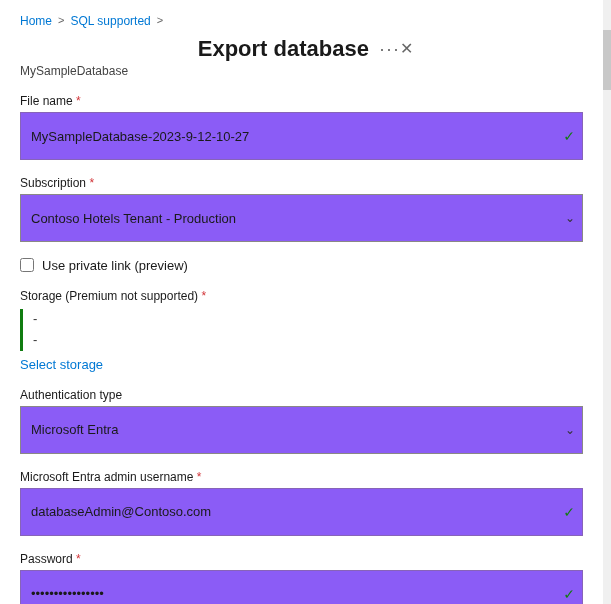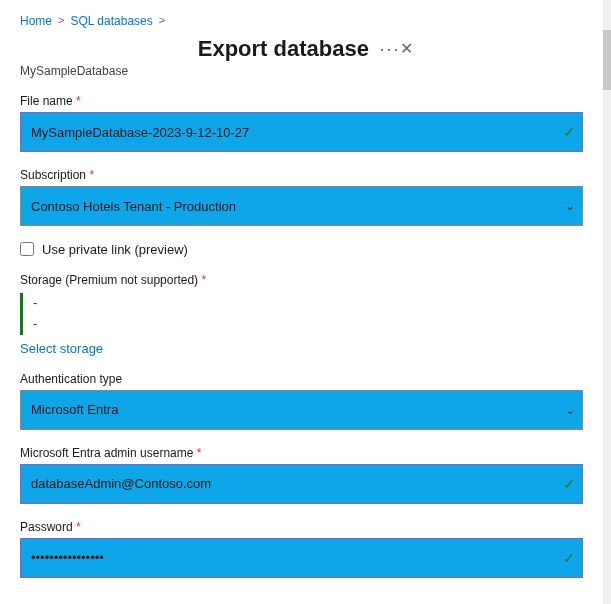--- a/index.html
+++ b/index.html
@@ -106,23 +106,23 @@
     }
     .input-wrapper {
       position: relative;
     }
     .form-input {
       width: 100%;
       border: 1px solid #8a8886;
       padding: 6px 32px 6px 10px;
       font-size: 13px;
       color: #1a1a1a;
-      background: #0ea5e9;
+      background: #8b5cf6;
       outline: none;
-      height: 40px;
+      height: 48px;
     }
     .form-input.active-border {
       border-color: #8764b8;
       border-width: 1px;
     }
     .input-icon {
       position: absolute;
       right: 8px;
       top: 50%;
       transform: translateY(-50%);
@@ -203,21 +203,21 @@
     }
   </style>
 </head>
 <body>
 
 <div class="panel">
 
   <div class="breadcrumb">
     <span class="breadcrumb-item">Home</span>
     <span class="breadcrumb-separator">&gt;</span>
-    <span class="breadcrumb-item">SQL databases</span>
+    <span class="breadcrumb-item">SQL supported</span>
     <span class="breadcrumb-separator">&gt;</span>
   </div>
 
   <div class="header-row">
     <div class="header-left">
       <h1 class="page-title">Export database</h1>
       <span class="more-icon">···</span>
     </div>
     <span class="close-icon">✕</span>
   </div>

